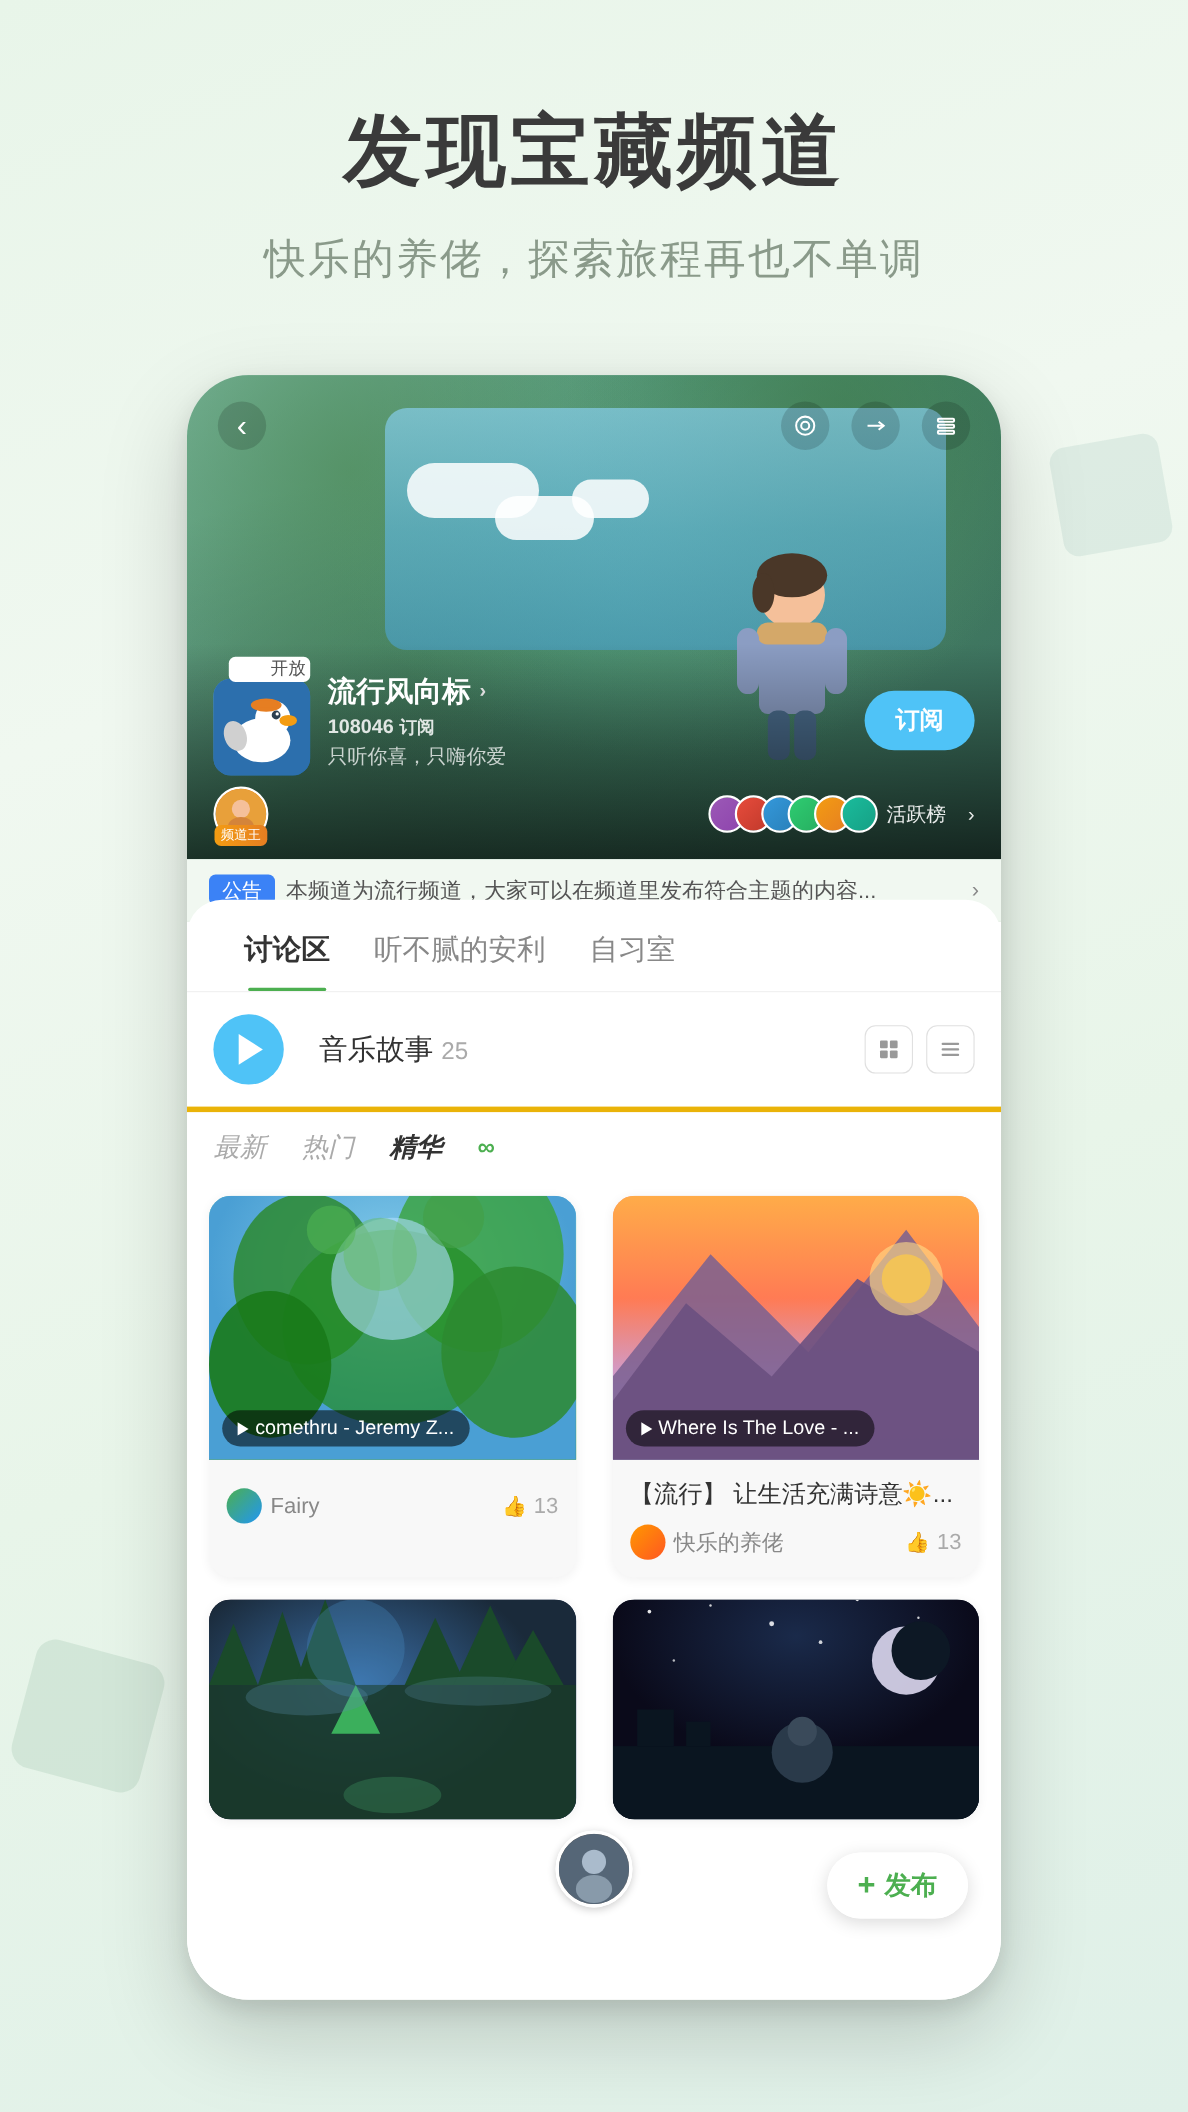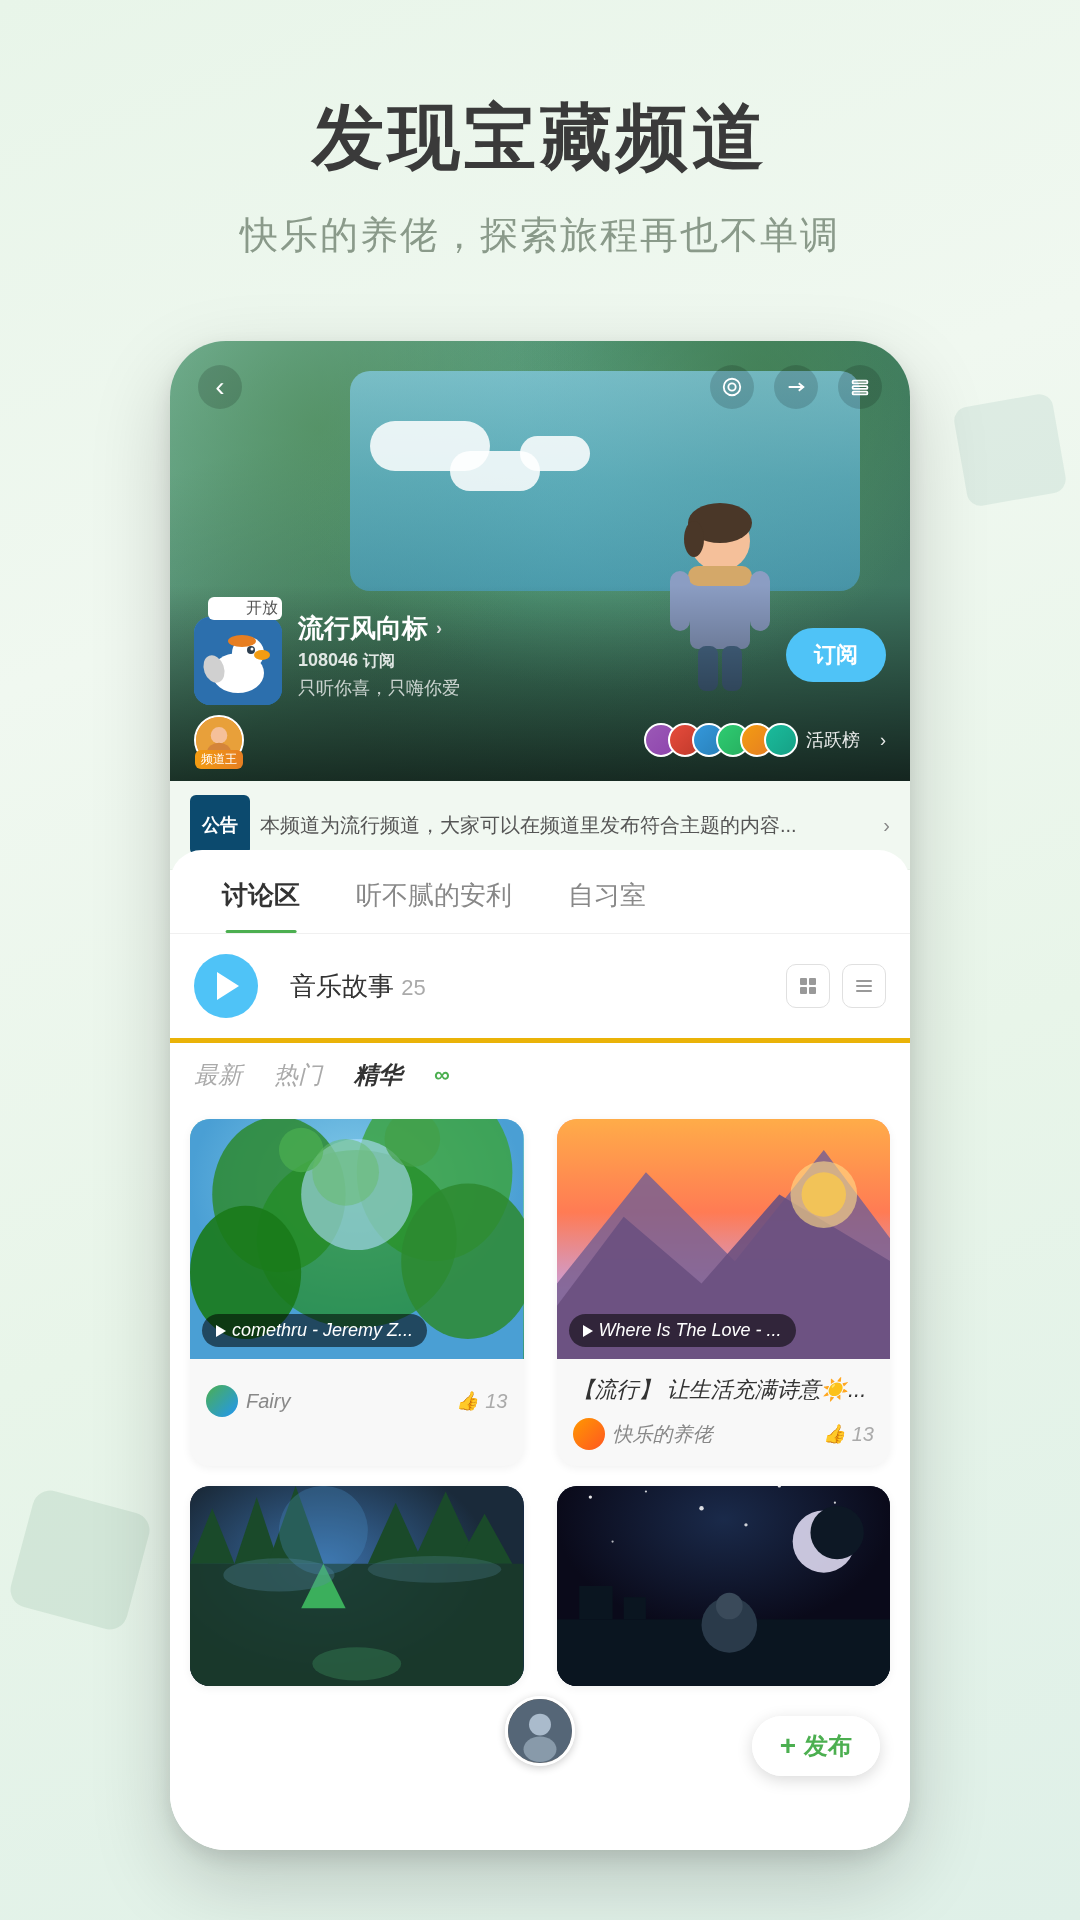--- a/index.html
+++ b/index.html
@@ -353,27 +353,27 @@
     .announcement-bar {
       background: rgba(240,248,240,0.95);
       padding: 14px 20px;
       display: flex;
       align-items: center;
       gap: 10px;
       border-bottom: 1px solid #e8f0e8;
     }
 
     .announcement-badge {
-      background: #0c4a6e;
+      background: #3b82f6;
       color: #fff;
       font-size: 18px;
-      padding: 18px 12px;
+      padding: 2px 12px;
       border-radius: 6px;
       white-space: nowrap;
-      font-weight: 700;
+      font-weight: 400;
     }
 
     .announcement-text {
       font-size: 20px;
       color: #555;
       flex: 1;
       overflow: hidden;
       text-overflow: ellipsis;
       white-space: nowrap;
     }
@@ -391,21 +391,21 @@
       position: relative;
       z-index: 2;
       min-height: 1000px;
     }
 
     
     .tab-bar {
       display: flex;
       align-items: center;
       padding: 28px 32px 0;
-      gap: 16px;
+      gap: 0;
       border-bottom: 1px solid #f0f0f0;
     }
 
     .tab-item {
       font-size: 26px;
       color: #888;
       padding: 0 20px 20px;
       cursor: pointer;
       position: relative;
     }
@@ -506,21 +506,20 @@
     .infinity-icon {
       font-size: 22px;
     }
 
     
     .content-grid {
       display: grid;
       grid-template-columns: 1fr 1fr;
       gap: 33px;
       padding: 12px 20px 20px;
-      font-style: italic;
     }
 
     .content-card {
       border-radius: 20px;
       overflow: hidden;
       background: #f8f8f8;
       box-shadow: 0 2px 10px rgba(0,0,0,0.06);
     }
 
     .card-image {

